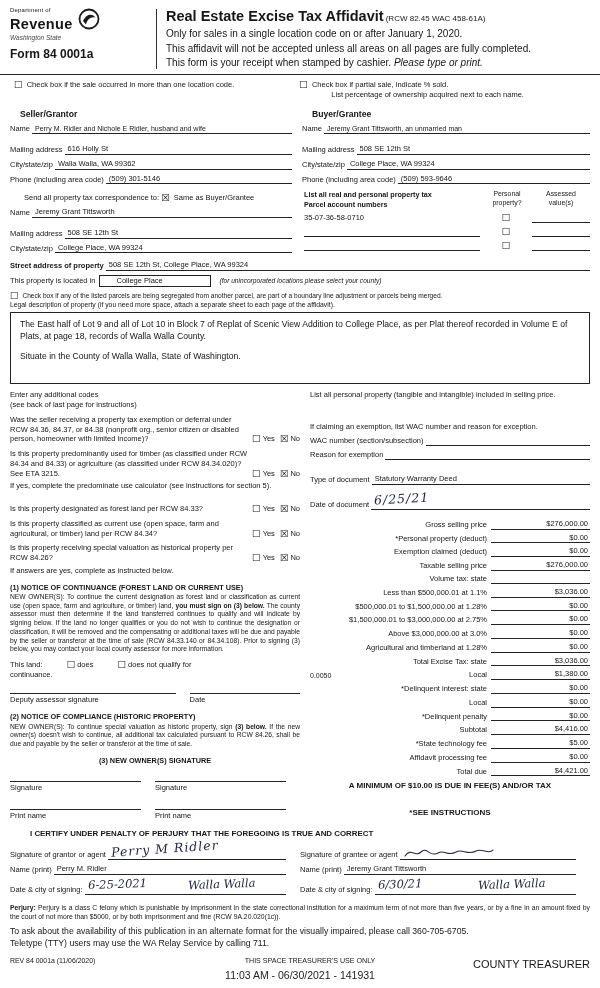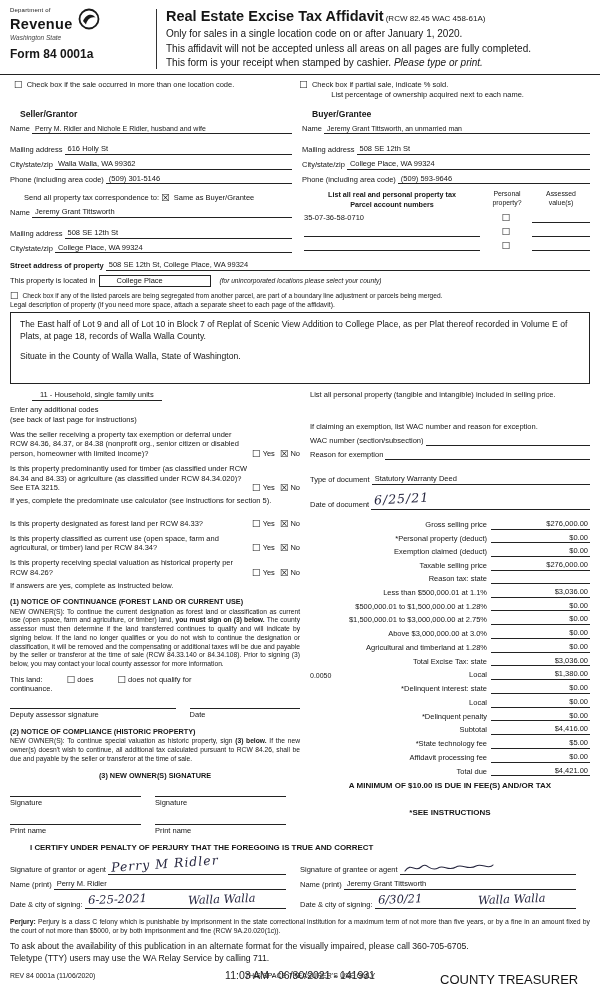--- a/index.html
+++ b/index.html
@@ -35,21 +35,21 @@
   .colL{width:292px;padding-right:10px;box-sizing:border-box}
   .colR{flex:1}
   .sechead{font-size:8.6px;margin:3px 0 2px;padding-left:10px}
   .smv{font-size:7px}
   .corrintro{margin-top:9px;padding-left:14px}
   
   .parcels{margin-top:6px}
   .pc1{flex:1.6;padding:0 2px}
   .pc2{width:50px;text-align:center;font-size:6.9px;line-height:1.2}
   .pc3{width:58px;text-align:center;font-size:6.9px;line-height:1.2}
-  .phead .hcell{font-size:7.2px;text-align:center;font-weight:700}
+  .phead .hcell{font-size:7.2px;font-weight:700}
   .prow{align-items:center;margin-top:4px}
   .uline{border-bottom:1px solid #222;height:9px}
   
   .street{margin-top:7px;align-items:flex-end}
   .located{margin-top:4px;align-items:center}
   .locbox{display:inline-block;border:1px solid #222;padding:0 16px;margin:0 4px;min-width:78px}
   .locnote{font-size:6.6px;margin-left:4px}
   .segrow{font-size:6.6px;margin-top:4px}
   .legallbl{font-size:6.8px;margin-top:1px}
   .legalbox{border:1px solid #222;padding:6px 9px;font-size:8.6px;line-height:1.35;margin-top:2px;min-height:58px}
@@ -91,21 +91,21 @@
   .sig{font-size:12.5px;display:inline-block;transform:rotate(-4deg);letter-spacing:1px;position:relative;top:-3px}
   .hwd{font-size:11.5px;display:inline-block;transform:rotate(-2deg);position:relative;top:-2px}
   .hwdate{font-size:12.5px;display:inline-block;transform:rotate(-3deg);position:relative;top:-2px;letter-spacing:1px}
   .scribble{position:relative;top:2px}
   
   .perjury{font-size:6.8px;margin-top:9px;text-align:justify}
   .access{font-size:8.7px;margin-top:5px;line-height:1.35}
   .bottomrow{margin-top:7px;align-items:flex-start}
   .revno{width:170px;font-size:6.9px}
   .tspace{flex:1;text-align:center;font-size:7.1px}
-  .ctreas{width:150px;font-size:13px}
+  .ctreas{width:150px;text-align:right;font-size:11px}
   .stamp{position:absolute;left:0;right:0;bottom:5px;text-align:center;font-size:10.5px;color:#222}
 </style>
 </head>
 <body>
 
 <div class="page">
 
   <div class="hdr row">
     <div class="logo-col">
       <div class="row">
@@ -267,21 +267,20 @@
   </div>
   <div class="legallbl">Legal description of property (if you need more space, attach a separate sheet to each page of the affidavit).</div>
   <div class="legalbox">
     <div>The East half of Lot 9 and all of Lot 10 in Block 7 of Replat of Scenic View Addition to College Place, as per Plat thereof recorded in Volume E of Plats, at page 18, records of Walla Walla County.</div>
     <div class="p2">Situate in the County of Walla Walla, State of Washington.</div>
   </div>
 
   <div class="row secD">
 
     <div class="dleft">
-      <div><span class="ucode">11 - Household, single family units</span></div>
       <div>Enter any additional codes</div>
       <div>(see back of last page for instructions)</div>
 
       <div>
 
       <div class="q">
           <div class="qtext">Was the seller receiving a property tax exemption or deferral under RCW 84.36, 84.37, or 84.38 (nonprofit org., senior citizen or disabled person, homeowner with limited income)?</div>
           <div class="yn">
             <span class="cb">☐</span><span class="ynl">Yes</span><span class="cb">☒</span><span>No</span>
           </div>
@@ -389,21 +388,21 @@
           <span class="tlabel">Exemption claimed (deduct)</span>
           <span class="tvalue">$0.00</span>
         </div>
           <div class="taxrow">
           <span class="tprefix"></span>
           <span class="tlabel">Taxable selling price</span>
           <span class="tvalue">$276,000.00</span>
         </div>
           <div class="taxrow">
           <span class="tprefix"></span>
-          <span class="tlabel">Reason tax: state</span>
+          <span class="tlabel">Volume tax: state</span>
           <span class="tvalue"></span>
         </div>
           <div class="taxrow">
           <span class="tprefix"></span>
           <span class="tlabel">Less than $500,000.01 at 1.1%</span>
           <span class="tvalue">$3,036.00</span>
         </div>
           <div class="taxrow">
           <span class="tprefix"></span>
           <span class="tlabel">$500,000.01 to $1,500,000.00 at 1.28%</span>

